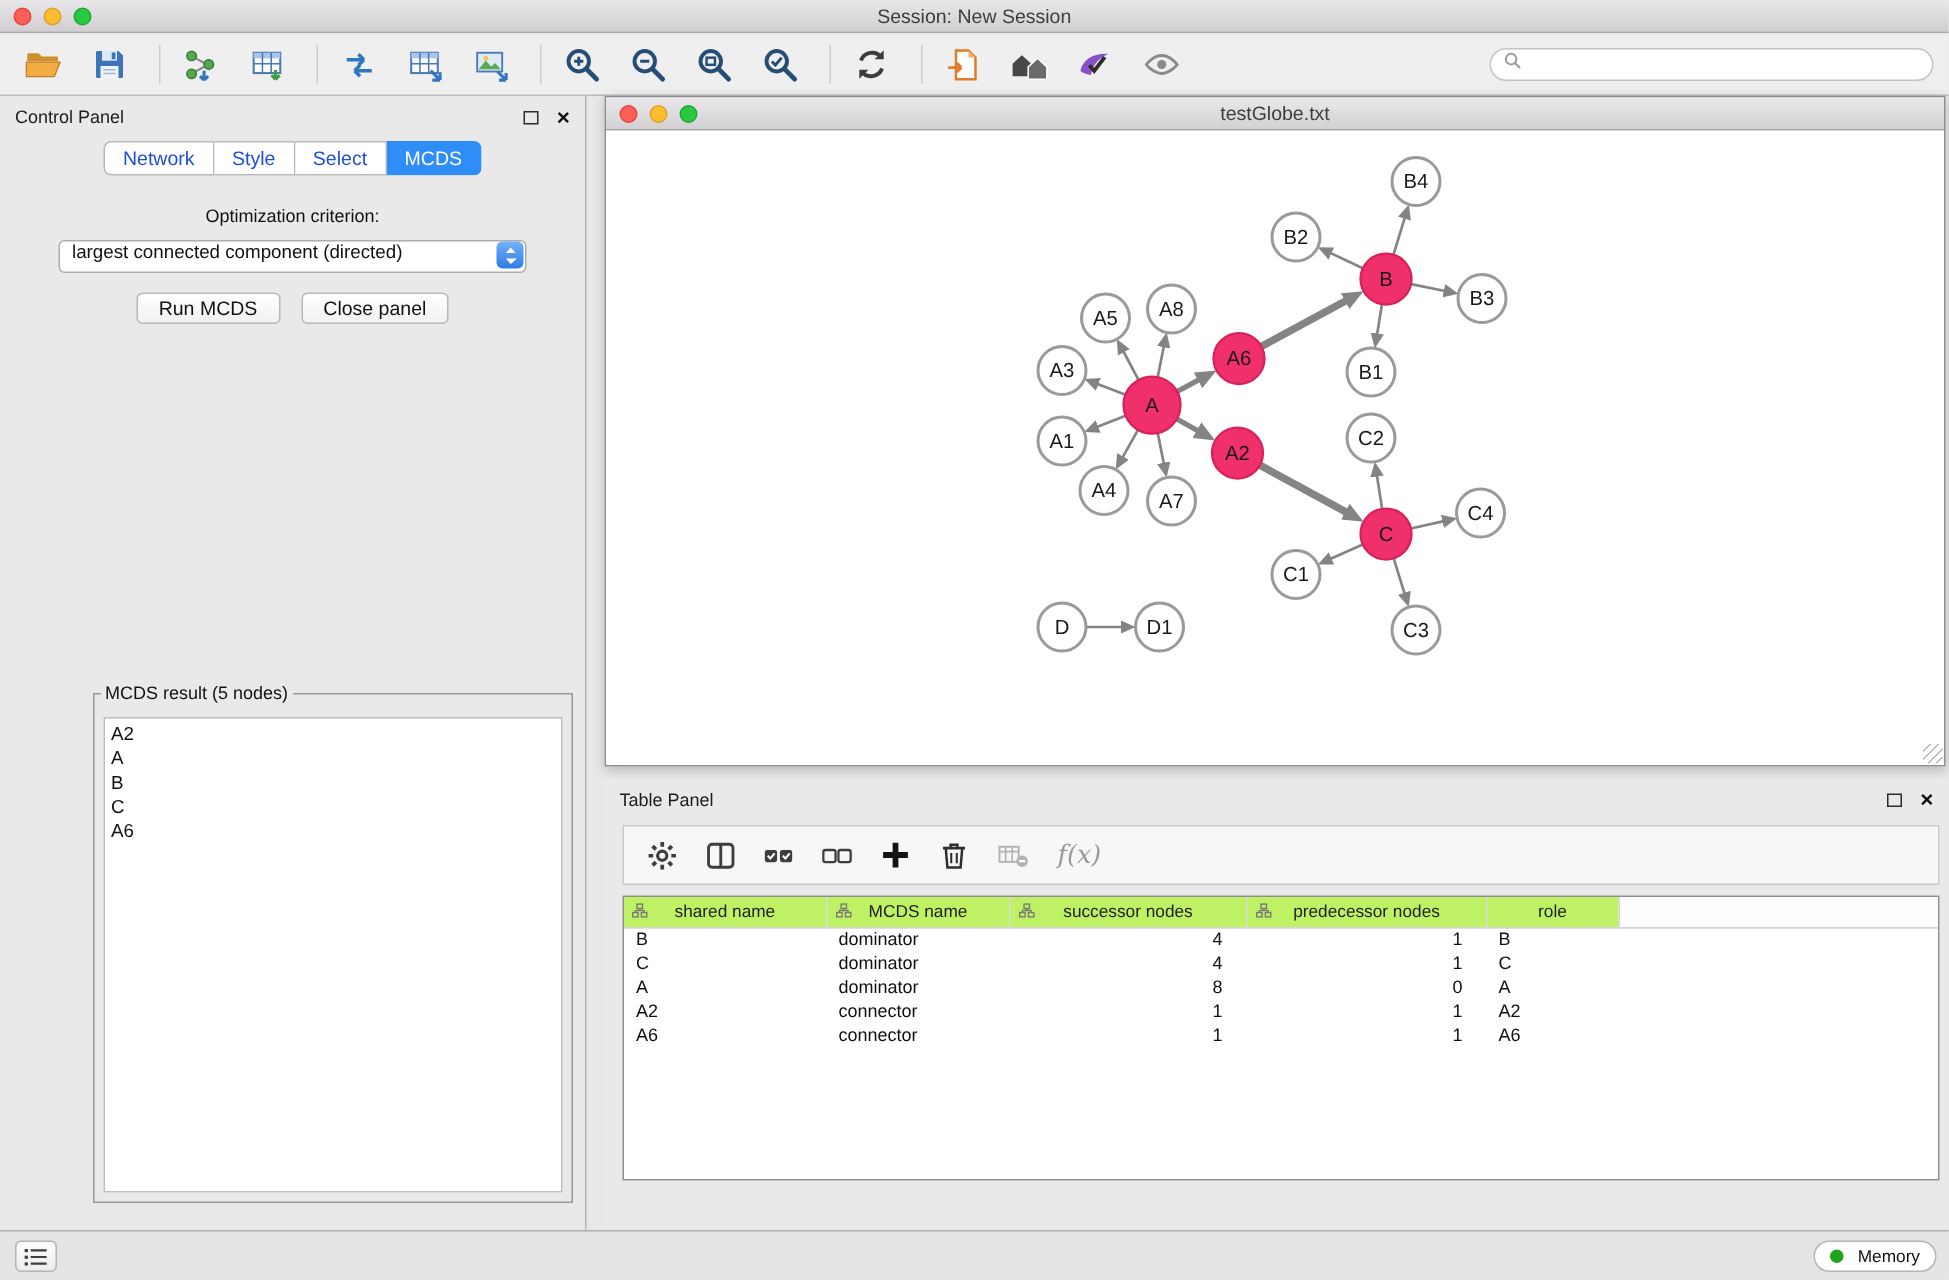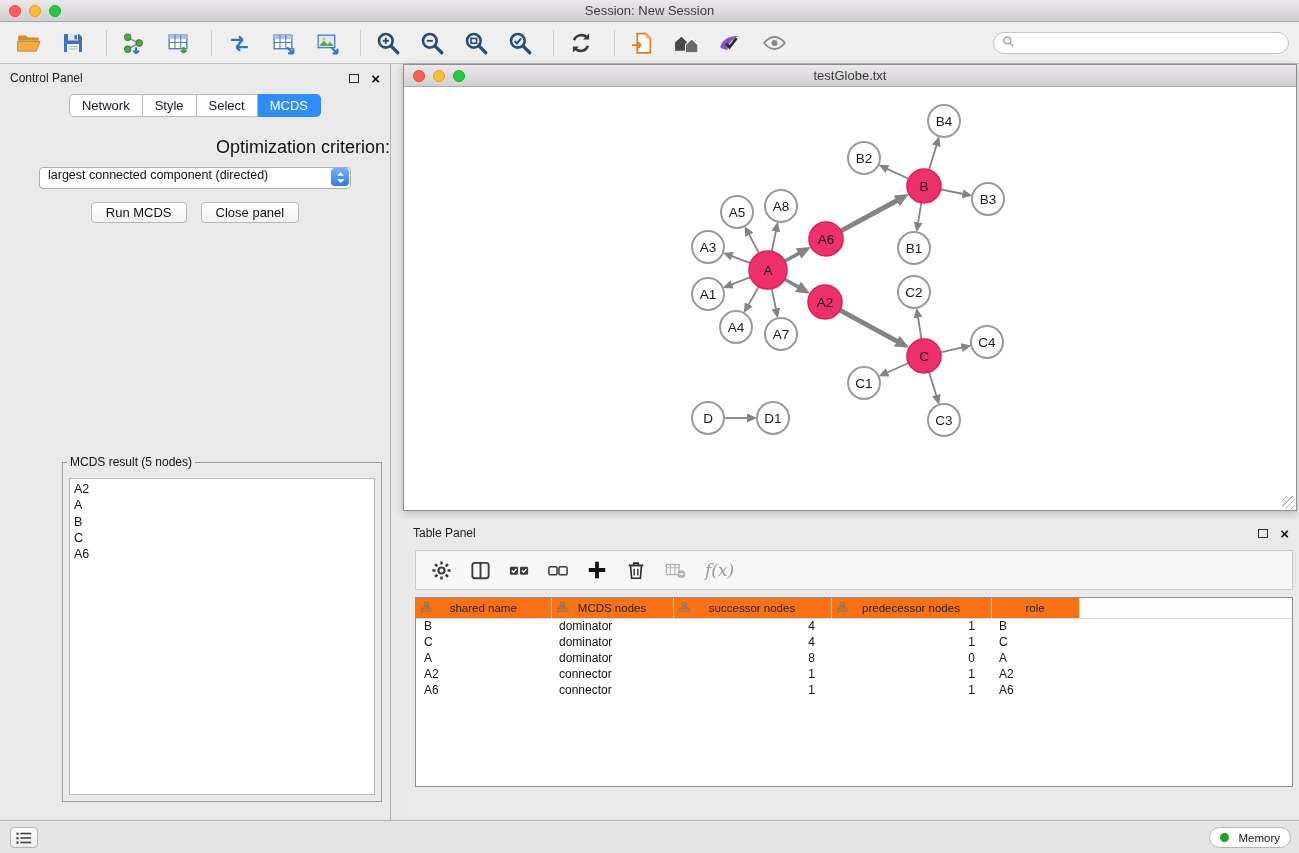--- a/index.html
+++ b/index.html
@@ -35,25 +35,25 @@
   .panel-header { height:28px; display:flex; align-items:center; padding:0 10px; font-size:12px; color:#1c1c1c; }
   .panel-header .spacer { flex:1; }
   .float-ic { width:10px; height:9px; border:1.5px solid #2b2b2b; display:inline-block; margin-right:12px; cursor:pointer; }
   .close-x { font-weight:bold; font-size:15px; color:#111; line-height:1; cursor:pointer; }
 
   
   .control-panel { position:absolute; top:64px; left:0; width:391px; bottom:33px;
     background:#e9e9e9; border-right:1px solid #b2b2b2; }
   .ctab-row { display:flex; justify-content:center; margin-top:2px; }
   .ctab, .ttab { font-size:13px; padding:3px 12px; background:#fff; border:1px solid #b9b9b9;
-    border-left:none; color:#0f172a; cursor:pointer; white-space:nowrap; }
+    border-left:none; color:#1d4ed8; cursor:pointer; white-space:nowrap; }
   .ctab:first-child, .ttab:first-child { border-left:1px solid #b9b9b9; border-radius:5px 0 0 5px; }
   .ctab:last-child, .ttab:last-child { border-radius:0 5px 5px 0; }
   .ctab.active, .ttab.active { background:#2f8df8; border-color:#2f8df8; color:#fff; }
-  .opt-label { text-align:right; font-size:18px; margin-top:20px; color:#111; }
+  .opt-label { text-align:center; font-size:12px; margin-top:20px; color:#111; }
   .combo { margin:9px auto 0; width:312px; height:22px; background:#fff; border:1px solid #adadad;
     border-radius:4px; display:flex; align-items:flex-start; cursor:pointer; }
   .combo-text { flex:1; font-size:12.5px; padding-left:8px; white-space:nowrap; overflow:hidden; color:#111; }
   .combo-btn { width:18px; height:18px; margin-right:1px; border-radius:4px;
     background:linear-gradient(#74b1f9,#2e7ce5); display:flex; align-items:center; justify-content:center; }
   .btn-row { display:flex; justify-content:center; gap:14px; margin-top:13px; }
   .aqua-btn { font-size:13px; padding:2px 14px; background:linear-gradient(#ffffff,#f1f1f1);
     border:1px solid #b8b8b8; border-radius:4px; color:#111; cursor:pointer;
     font-family:"Liberation Sans",sans-serif; }
   .result-box { position:absolute; left:14px; right:8px; top:391px; bottom:18px;
@@ -76,21 +76,21 @@
   .table-panel { position:absolute; left:403px; top:519px; right:0; bottom:33px; background:#e9e9e9; }
   .table-toolbar { position:absolute; left:12px; right:6px; top:31px; height:40px;
     background:#f7f7f7; border:1px solid #c9c9c9; display:flex; align-items:center; padding-left:12px; }
   .tt-btn { width:26px; height:28px; display:flex; align-items:center; justify-content:center;
     margin-right:13px; cursor:pointer; }
   .fx-btn { font-family:"DejaVu Serif", serif; font-style:italic; font-size:17px; color:#9a9a9a;
     margin-left:4px; cursor:pointer; }
   .table-box { position:absolute; left:12px; right:6px; top:78px; bottom:33px;
     background:#fff; border:1px solid #8e8e8e; overflow:hidden; }
   #node-table { border-collapse:collapse; table-layout:fixed; width:100%; }
-  #node-table th { position:relative; height:20px; background:#f97316; border:1px solid #d6d6d6; border-top:none;
+  #node-table th { position:relative; height:20px; background:#bef264; border:1px solid #d6d6d6; border-top:none;
     font-weight:normal; font-size:11.5px; color:#222; text-align:center; }
   #node-table th:first-child { border-left:none; }
   #node-table th.filler { background:#fdfdfd; border-right:none; }
   #node-table th:nth-child(1){ width:135px; } #node-table th:nth-child(2){ width:122px; }
   #node-table th:nth-child(3){ width:158px; } #node-table th:nth-child(4){ width:160px; }
   #node-table th:nth-child(5){ width:88px; }
   .sort-ic { position:absolute; left:5px; top:4px; }
   #node-table td { height:16px; font-size:12px; color:#111; padding:0 8px; white-space:nowrap; }
   #node-table td.num { text-align:right; padding-right:16px; }
   .table-tabs { position:absolute; bottom:9px; left:0; right:0; display:flex; justify-content:center; }
@@ -486,21 +486,21 @@
                     <rect x="4" y="0.8" width="4" height="3.2" fill="none" stroke="#777" stroke-width="1"></rect>
                     <rect x="0.8" y="7" width="4" height="3.2" fill="none" stroke="#777" stroke-width="1"></rect>
                     <rect x="7.2" y="7" width="4" height="3.2" fill="none" stroke="#777" stroke-width="1"></rect>
                     <path d="M6 4v1.5M2.8 7V5.5h6.4V7" fill="none" stroke="#777" stroke-width="1"></path>
                   </svg></span><span>shared name</span></th>
               <th><span class="sort-ic"><svg width="11" height="10" viewBox="0 0 12 11">
                     <rect x="4" y="0.8" width="4" height="3.2" fill="none" stroke="#777" stroke-width="1"></rect>
                     <rect x="0.8" y="7" width="4" height="3.2" fill="none" stroke="#777" stroke-width="1"></rect>
                     <rect x="7.2" y="7" width="4" height="3.2" fill="none" stroke="#777" stroke-width="1"></rect>
                     <path d="M6 4v1.5M2.8 7V5.5h6.4V7" fill="none" stroke="#777" stroke-width="1"></path>
-                  </svg></span><span>MCDS nodes</span></th>
+                  </svg></span><span>MCDS name</span></th>
               <th><span class="sort-ic"><svg width="11" height="10" viewBox="0 0 12 11">
                     <rect x="4" y="0.8" width="4" height="3.2" fill="none" stroke="#777" stroke-width="1"></rect>
                     <rect x="0.8" y="7" width="4" height="3.2" fill="none" stroke="#777" stroke-width="1"></rect>
                     <rect x="7.2" y="7" width="4" height="3.2" fill="none" stroke="#777" stroke-width="1"></rect>
                     <path d="M6 4v1.5M2.8 7V5.5h6.4V7" fill="none" stroke="#777" stroke-width="1"></path>
                   </svg></span><span>successor nodes</span></th>
               <th><span class="sort-ic"><svg width="11" height="10" viewBox="0 0 12 11">
                     <rect x="4" y="0.8" width="4" height="3.2" fill="none" stroke="#777" stroke-width="1"></rect>
                     <rect x="0.8" y="7" width="4" height="3.2" fill="none" stroke="#777" stroke-width="1"></rect>
                     <rect x="7.2" y="7" width="4" height="3.2" fill="none" stroke="#777" stroke-width="1"></rect>

